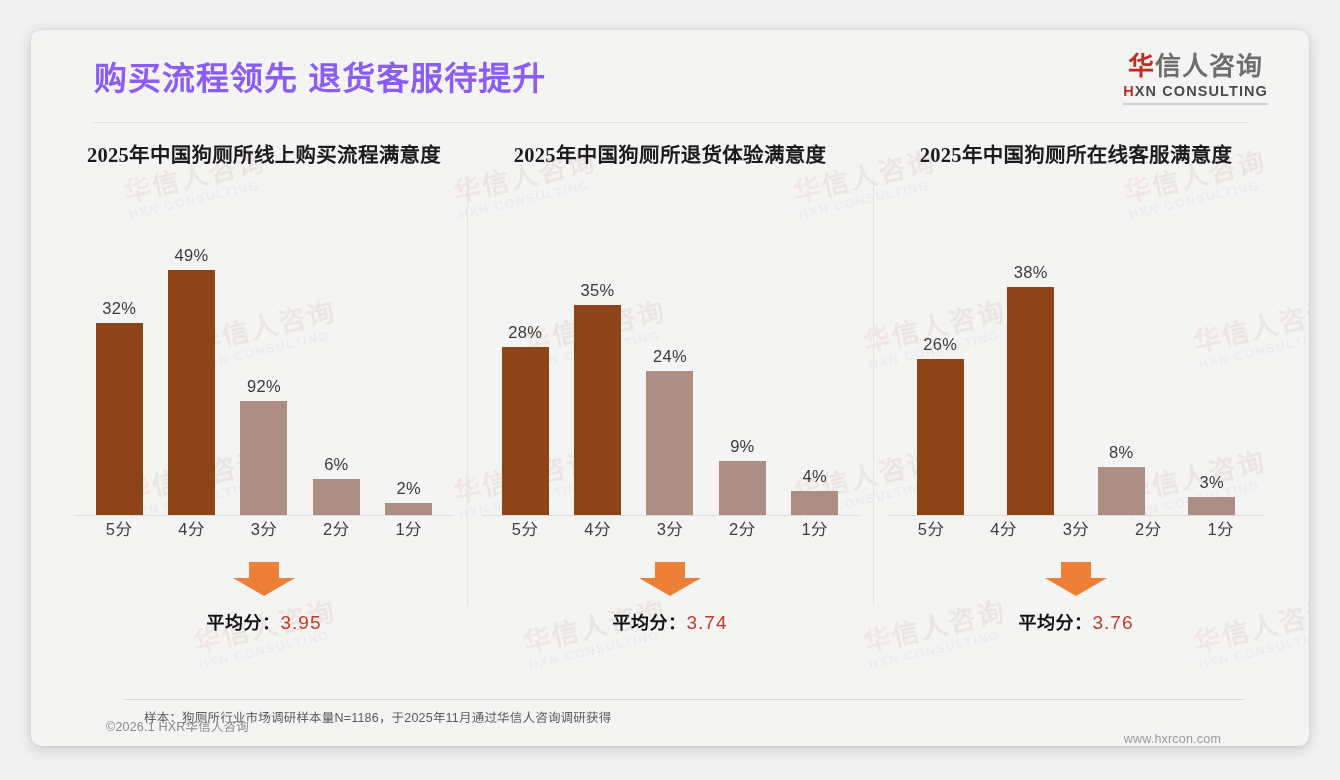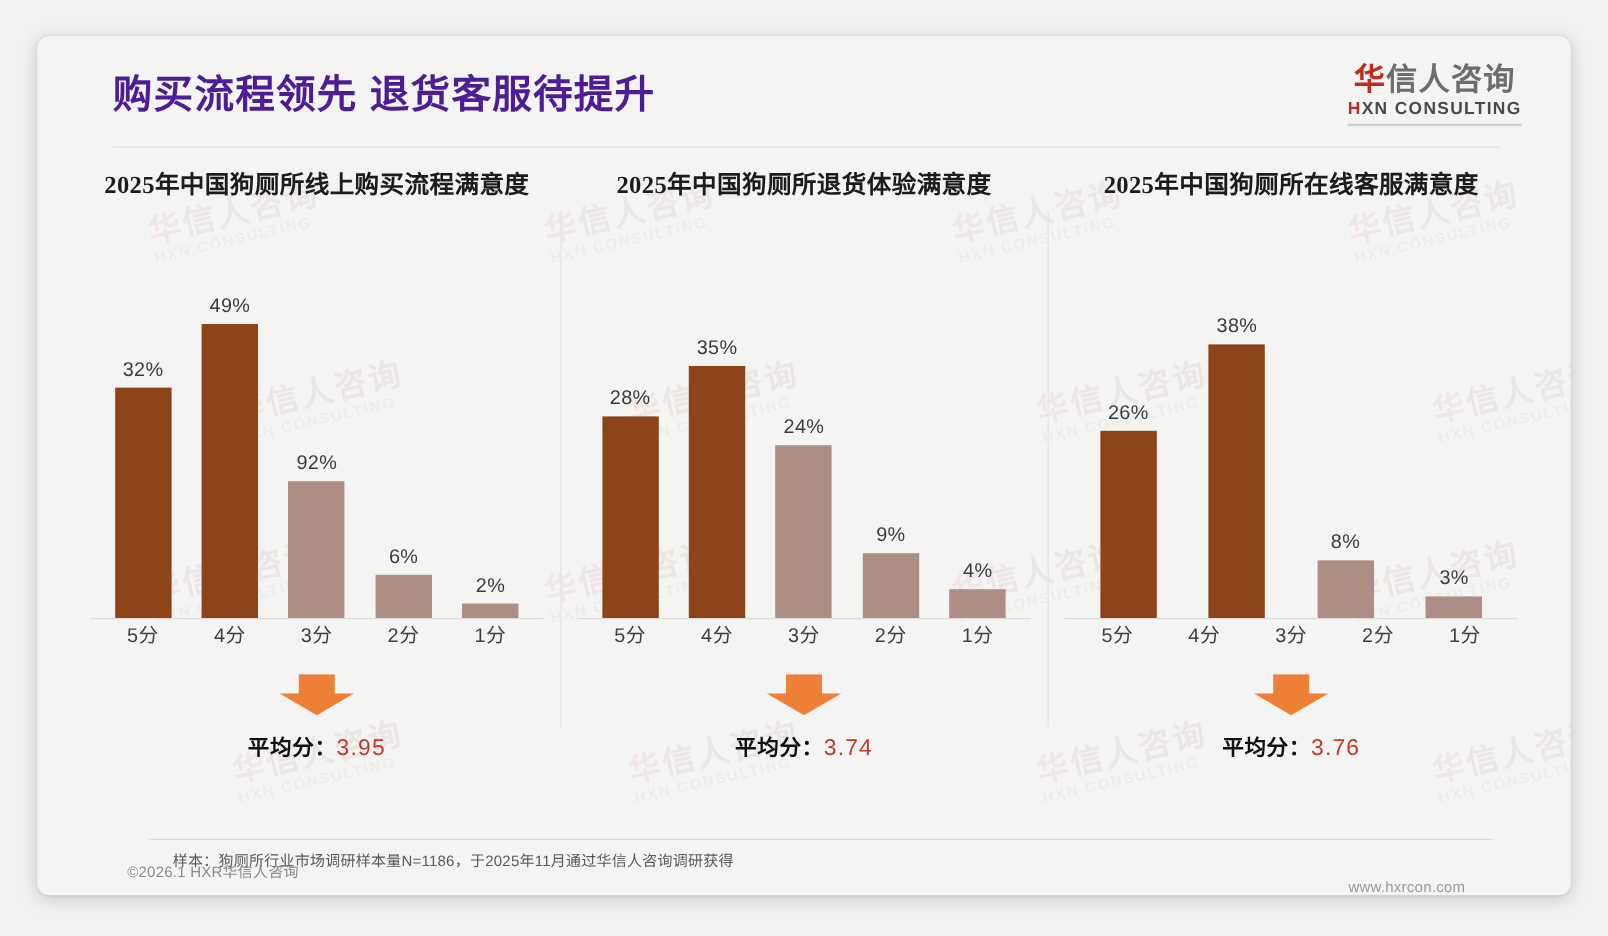--- a/index.html
+++ b/index.html
@@ -70,21 +70,21 @@
     width: 100%;
     height: 93px;
     z-index: 3;
   }
   .slide-title {
     position: absolute;
     left: 63px;
     top: 22px;
     font-size: 33px;
     font-weight: 700;
-    color: #4c1d95;
+    color: #8b5cf6;
     letter-spacing: 1px;
     font-family: "Liberation Sans", "DejaVu Sans", sans-serif;
   }
   .header-rule {
     position: absolute;
     left: 63px;
     top: 92px;
     width: 1155px;
     height: 1px;
     background: #e3e0dd;

